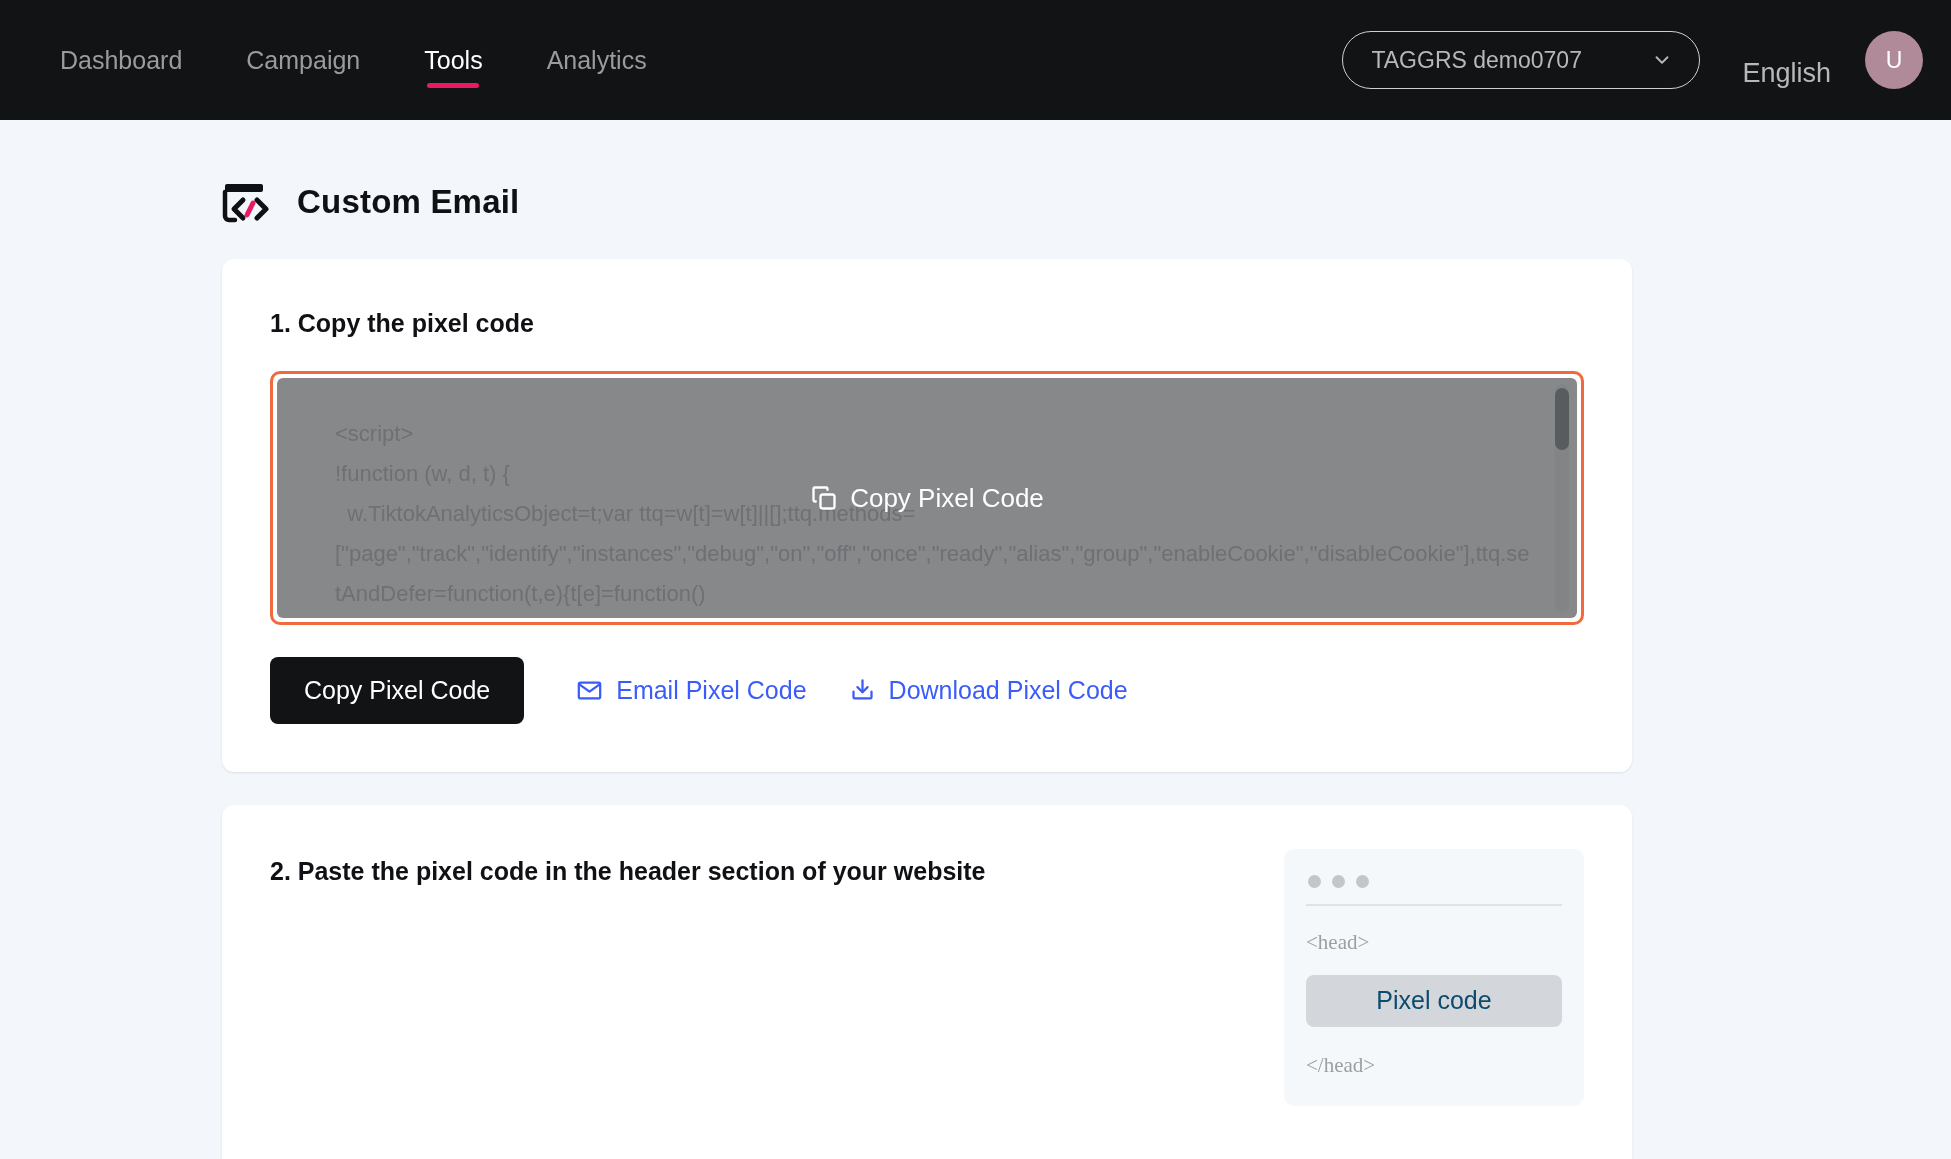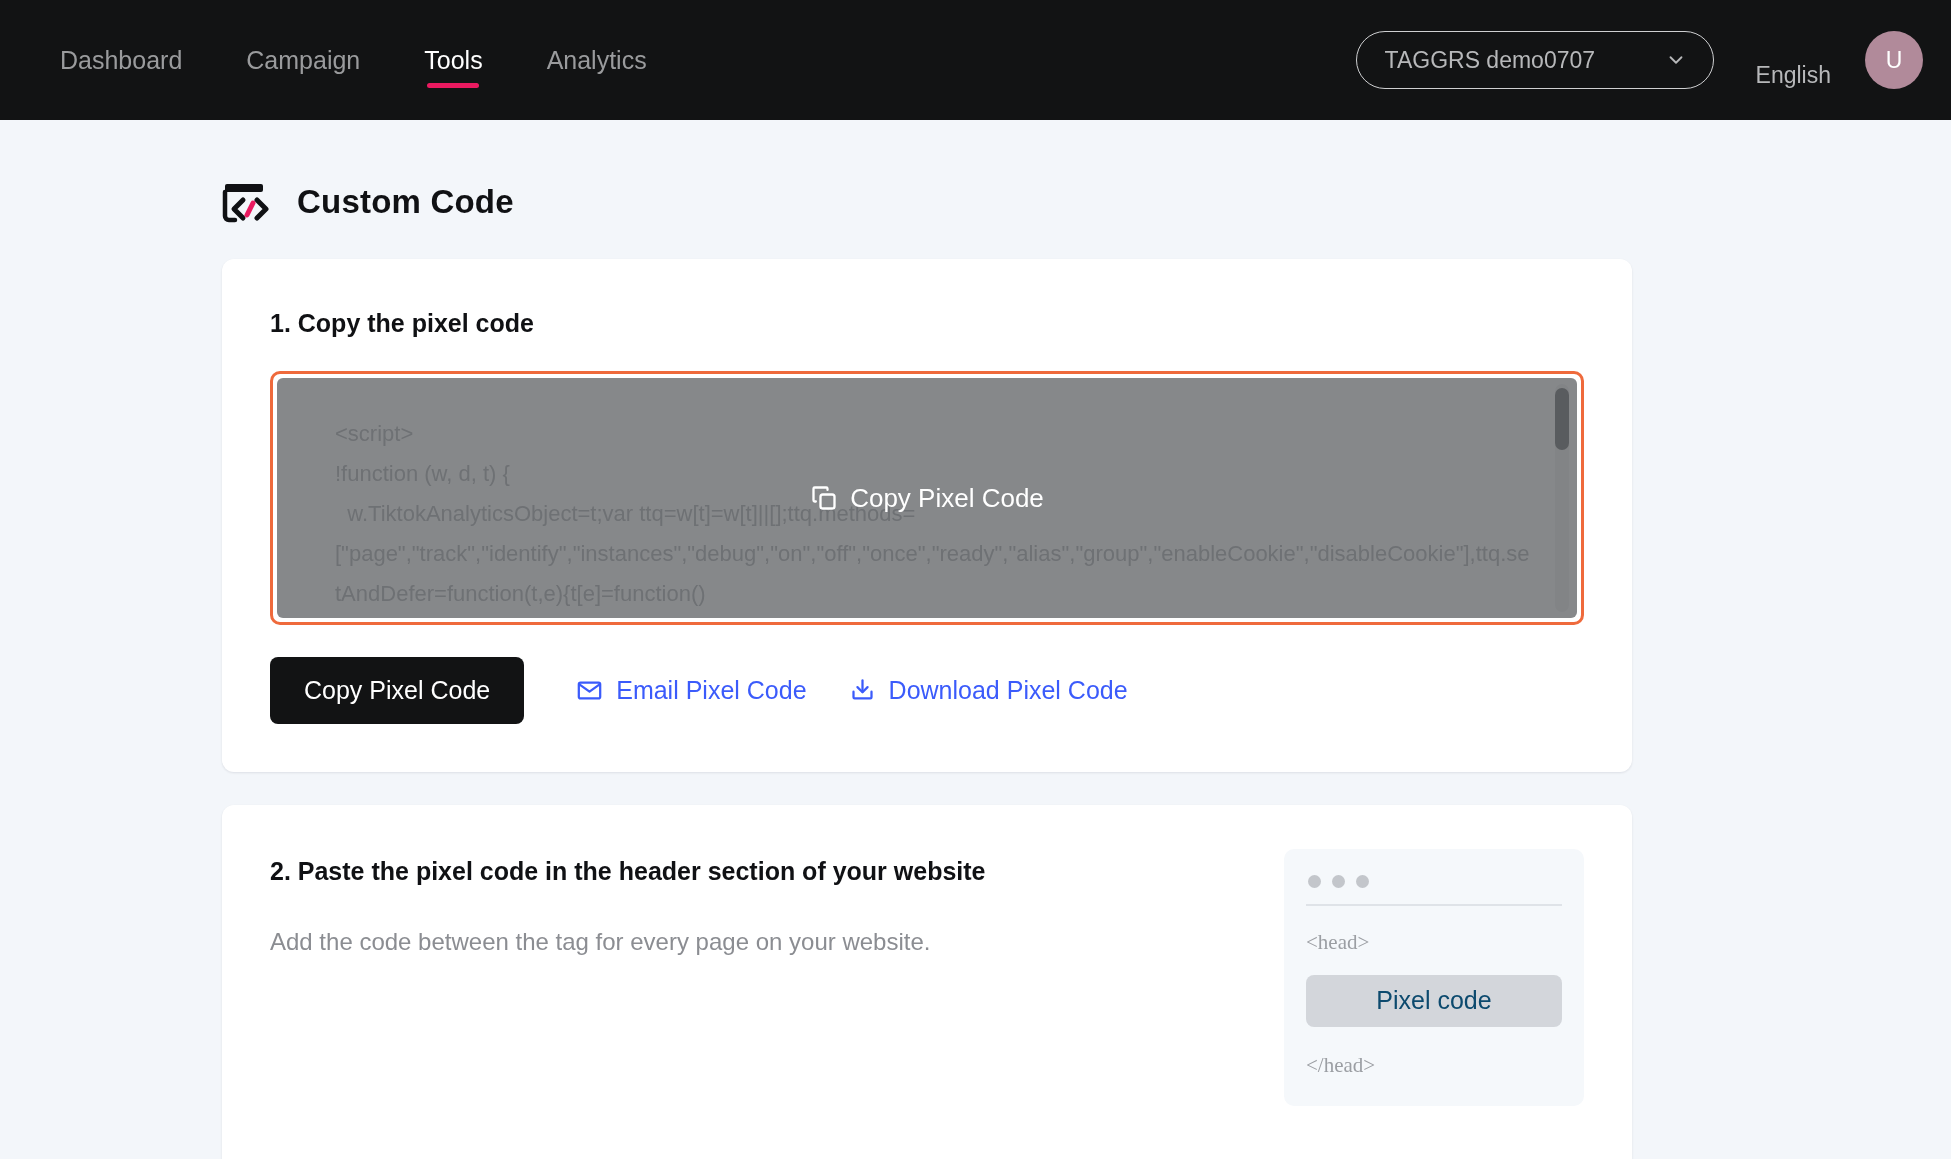--- a/index.html
+++ b/index.html
@@ -72,21 +72,21 @@
     cursor: pointer;
   }
   .chev {
     margin-left: 26px;
     width: 22px; height: 22px;
     flex: none;
     display:block;
   }
   .lang {
     color: #b7b8ba;
-    font-size: 23px;
+    font-size: 27px;
     margin-left: 42px;
     cursor: pointer;
     white-space: nowrap;
   }
   .avatar {
     margin-left: 34px;
     width: 58px; height: 58px;
     border-radius: 50%;
     background: #b18a9a;
     color: #ffffff;
@@ -307,21 +307,21 @@
   <div class="page-inner">
 
     <div class="page-head">
       <svg width="52" height="48" viewBox="0 0 52 48" fill="none">
         <path d="M6 6 h34 a2 2 0 0 1 2 2 v4 a2 2 0 0 1 -2 2 h-34 a2 2 0 0 1 -2 -2 v-4 a2 2 0 0 1 2 -2z" fill="#101114"></path>
         <path d="M4 14 v24 a4 4 0 0 0 4 4 h6" stroke="#101114" stroke-width="4.5" stroke-linecap="round" fill="none"></path>
         <path d="M22 22 L13 31 L22 40" stroke="#101114" stroke-width="5" stroke-linecap="round" stroke-linejoin="round" fill="none"></path>
         <path d="M36 22 L45 31 L36 40" stroke="#101114" stroke-width="5" stroke-linecap="round" stroke-linejoin="round" fill="none"></path>
         <path d="M32 25 L26 37" stroke="#ea1a60" stroke-width="5" stroke-linecap="round"></path>
       </svg>
-      <div class="pagetitle">Custom Code</div>
+      <div class="pagetitle">Custom Email</div>
     </div>
 
     <div class="card">
 
       <div class="card-title">1. Copy the pixel code</div>
 
       <div class="codebox-wrap">
         <div class="codebox">
           <div class="code-text">&lt;script&gt;
 !function (w, d, t) {
@@ -362,21 +362,20 @@
           <span>Download Pixel Code</span>
         </div>
       </div>
 
     </div>
 
     <div class="card sec2" style="padding-bottom:90px;">
 
       <div class="sec2-left">
         <div class="card-title">2. Paste the pixel code in the header section of your website</div>
-        <div class="sec2-sub">Add the code between the tag for every page on your website.</div>
       </div>
 
       <div class="browser-mock">
         <div class="dots">
           <div class="dot"></div>
           <div class="dot"></div>
           <div class="dot"></div>
         </div>
         <div class="mock-divider"></div>
         <div class="mock-code">&lt;head&gt;</div>

